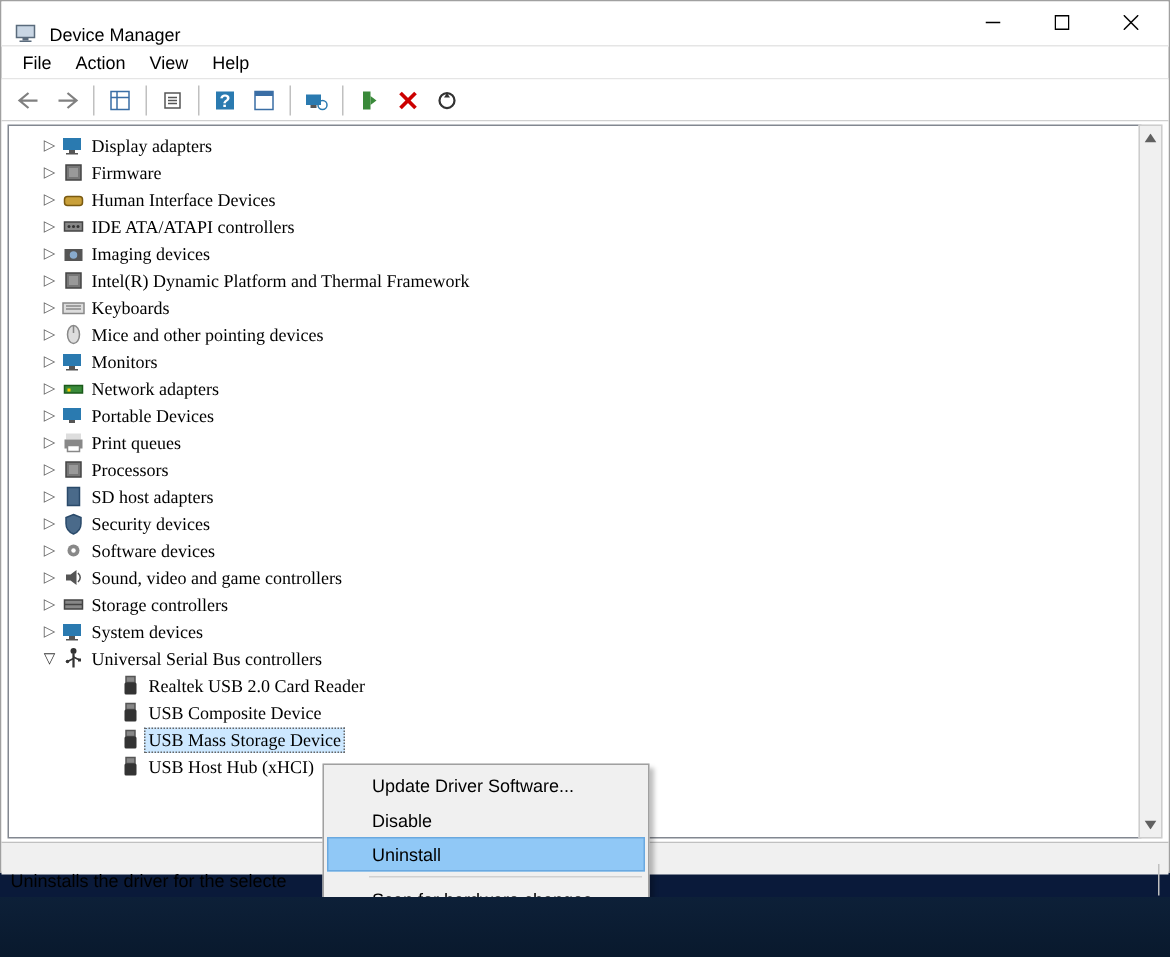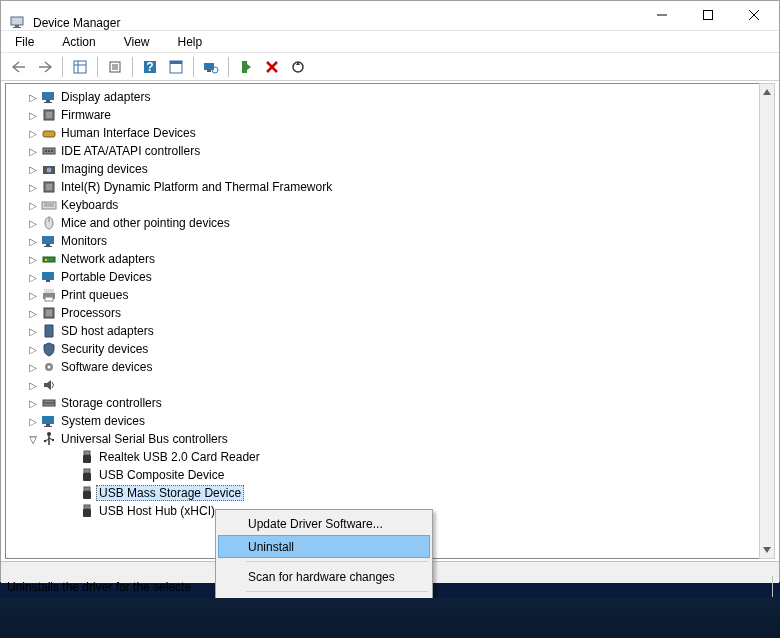--- a/index.html
+++ b/index.html
@@ -2,34 +2,34 @@
 <html><head>
 <meta charset="utf-8">
 <style>
   * { box-sizing: border-box; margin: 0; padding: 0; font-family: "Segoe UI", Tahoma, sans-serif; font-size: 12px; }
   body { width:780px; height:638px; background:#0a1a3a; overflow:hidden; }
   .window { width:780px; height:582px; background:#fff; border:1px solid #a0a0a0; position:relative; }
   .titlebar { height:30px; display:flex; align-items:flex-end; padding:0 2px; background:#fff; border-bottom:1px solid #e5e5e5;}
   .titlebar .icon { width:16px; height:16px; margin:0 8px 0 6px; }
   .titlebar .title { flex:1; font-size:12px; }
   .winbtn { width:46px; height:30px; display:flex; align-items:center; justify-content:center; }
-  .menubar { height:22px; display:flex; align-items:center; padding:0 6px; gap:12px; border-bottom:1px solid #e5e5e5;}
+  .menubar { height:22px; display:flex; align-items:center; padding:0 6px; gap:0; border-bottom:1px solid #e5e5e5;}
   .menubar span { padding:2px 8px; }
   .toolbar { height:28px; display:flex; align-items:center; padding:0 6px; gap:2px; border-bottom:1px solid #d0d0d0; background:#fff;}
   .tbtn { width:24px; height:24px; display:flex; align-items:center; justify-content:center; border:1px solid transparent; }
   .sep { width:1px; height:20px; background:#c0c0c0; margin:0 3px; }
   .content { position:relative; height:calc(582px - 30px - 22px - 28px - 22px); background:#fff; overflow:hidden;}
   .tree { position:absolute; left:4px; right:18px; top:2px; bottom:2px; border:1px solid #828790; overflow:hidden; background:#fff; padding:4px 0;}
   .scrollbar { position:absolute; right:4px; top:2px; bottom:2px; width:16px; border:1px solid #cdcdcd; background:#f0f0f0;}
   .scroll-up,.scroll-down{height:16px;display:flex;align-items:center;justify-content:center;}
   .row { display:flex; align-items:center; height:18px; padding-left:20px; white-space:nowrap;}
   .row.child { padding-left:58px; }
   .row .exp { width:14px; display:flex; justify-content:center; color:#666; font-size:10px; }
   .row .dicon { width:18px; height:16px; display:flex; align-items:center; justify-content:center; }
-  .row .label { padding:1px 3px; }
+  .row .label { padding:1px 3px;font-family:Liberation Serif, serif; }
   .row.selected .label { background:#cde8ff; border:1px dotted #666; padding:0 2px;}
   .statusbar { height:22px; border-top:1px solid #c0c0c0; display:flex; align-items:center; padding:0 6px; background:#f0f0f0;}
   .statusbar .cell{border-right:1px solid #c0c0c0; height:100%; display:flex; align-items:center; padding-right:10px;margin-top:28px;}
   .ctxmenu { position:absolute; left:215px; top:509px; width:218px; background:#f0f0f0; border:1px solid #a0a0a0; box-shadow:3px 3px 3px rgba(0,0,0,0.25); padding:2px;}
   .ctxitem { height:23px; display:flex; align-items:center; padding:0 30px 0 30px; }
   .ctxitem.hover { background:#90c8f6; border:1px solid #6aa9e0; padding:0 29px 0 29px;}
   .ctxsep { height:1px; background:#d0d0d0; margin:3px 2px 3px 28px;}
   .taskbar{ position:absolute; bottom:0; left:0; right:0; height:40px; background:linear-gradient(#0d2038,#09192d);}
 </style>
 </head>
@@ -307,20 +307,21 @@
           <span class="label">Software devices</span>
         </div>
         <div class="row">
           <span class="exp">▷</span>
           <span class="dicon">
             <svg width="16" height="16">
               <path d="M3 6 L6 6 L10 3 L10 13 L6 10 L3 10 Z" fill="#555"></path>
               <path d="M11 5 Q14 8 11 11" fill="none" stroke="#555"></path>
             </svg>
           </span>
+          <span class="label">Sound, video and game controllers</span>
         </div>
         <div class="row">
           <span class="exp">▷</span>
           <span class="dicon">
             <svg width="16" height="16">
               <rect x="2" y="5" width="12" height="6" fill="#888" stroke="#444"></rect>
               <line x1="2" y1="8" x2="14" y2="8" stroke="#444"></line>
             </svg>
           </span>
           <span class="label">Storage controllers</span>
@@ -408,20 +409,21 @@
   <div class="statusbar">
     <div class="cell" style="width:215px;">
         <span id="status-text" style="white-space: nowrap; overflow: hidden;">Uninstalls the driver for the selecte</span>
       </div>
     <div class="cell" style="flex:1"></div>
   </div>
 </div>
 
 <div class="ctxmenu">
   <div class="ctxitem">Update Driver Software...</div>
+  <div class="ctxitem">Disable</div>
   <div class="ctxitem hover">Uninstall</div>
   <div class="ctxsep"></div>
   <div class="ctxitem">Scan for hardware changes</div>
   <div class="ctxsep"></div>
   <div class="ctxitem" style="font-weight:bold">Properties</div>
 </div>
 
 <div class="taskbar"></div>
 
 </body></html>

